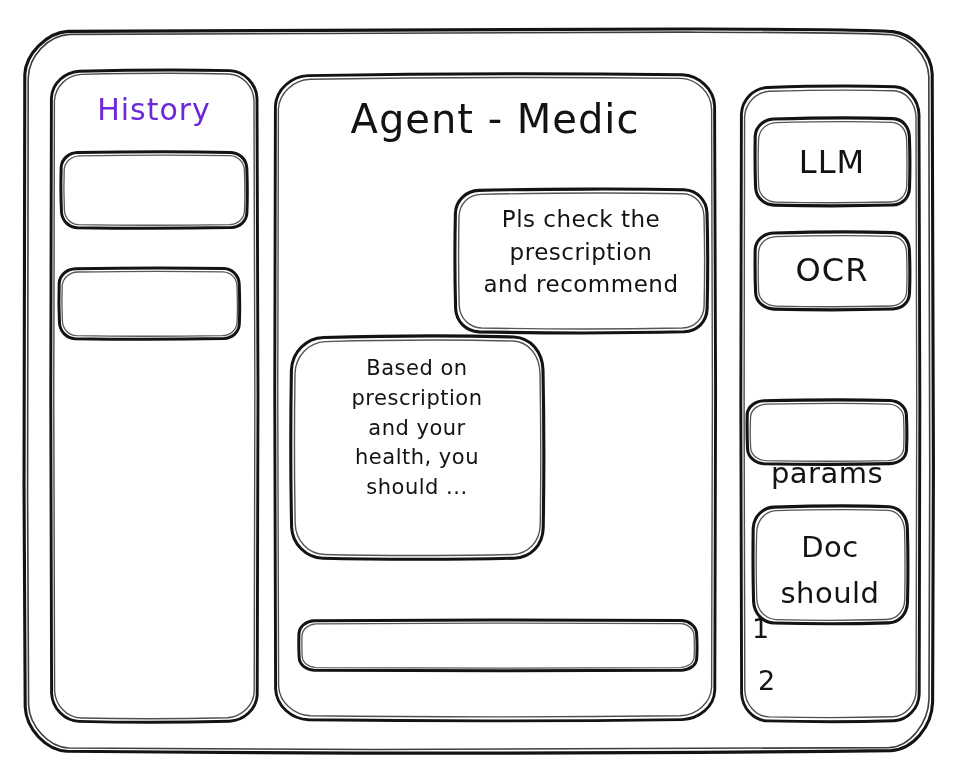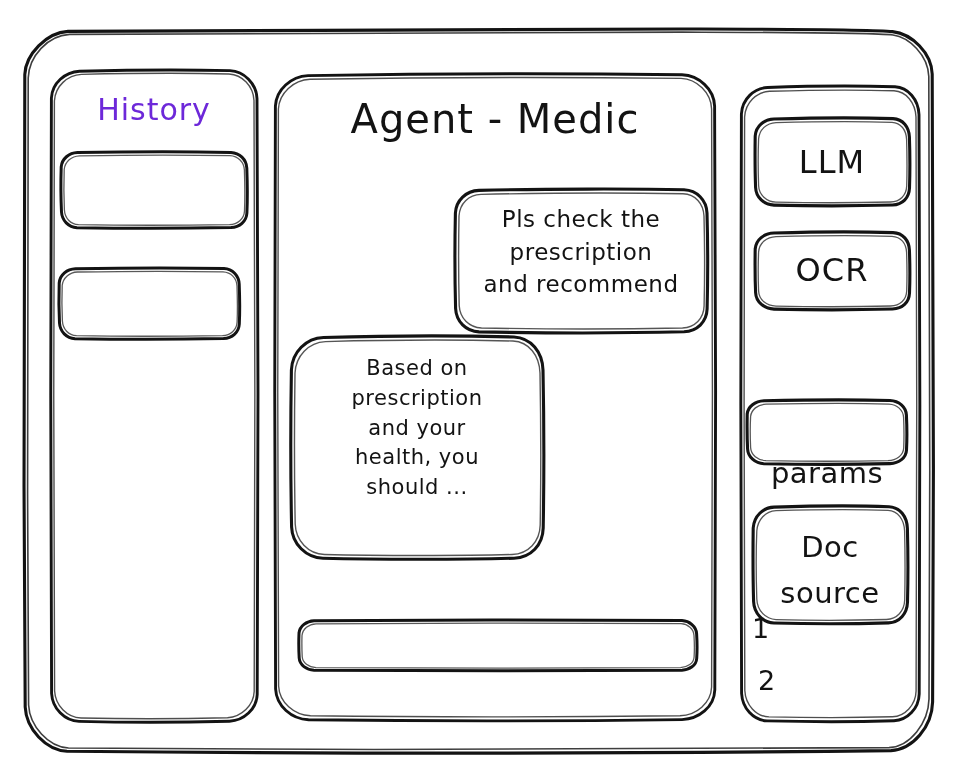--- a/index.html
+++ b/index.html
@@ -213,19 +213,19 @@
     </svg>
     <span class="lbl">params</span>
   </div>
 
   <div class="sketch" id="doc-source">
     <svg viewBox="0 0 160 122" preserveAspectRatio="none">
       <path d="M3.2,24.0 C4.0,12.0 13.0,3.6 24.0,3.1 C64,1.8 112,1.7 139.0,2.7 C150.0,3.2 157.0,12.5 157.4,24.5 C158.0,46 158.0,78 157.5,98.0 C157.1,110.0 149.5,118.4 138.5,118.9 C106,119.9 58,120.0 24.0,119.0 C13.0,118.5 4.0,109.5 3.6,97.5 C3.0,77 3.0,40 3.2,24.0" fill="none" stroke="#131313" stroke-width="3.1" stroke-linecap="round"></path>
       <path d="M6.8,27.0 C7.6,15.5 15.5,7.2 26.0,6.7 C66,5.6 113,5.5 138.0,6.4 C148.0,6.9 154.2,15.5 154.6,27.0 C155.1,48 155.1,77 154.7,96.0 C154.3,107.0 147.0,115.0 136.5,115.5 C105,116.4 59,116.5 26.0,115.6 C15.5,115.1 7.2,106.5 6.8,95.0 C6.2,76 6.2,41 6.8,27.0" fill="none" stroke="#131313" stroke-width="1.3" stroke-linecap="round" opacity="0.72"></path>
     </svg>
     <span class="lbl">Doc
-source</span>
+should</span>
   </div>
 
   <div class="doc-num" id="doc-ref-1">1</div>
   <div class="doc-num" id="doc-ref-2">2</div>
 
 </div>
 
 </body></html>

